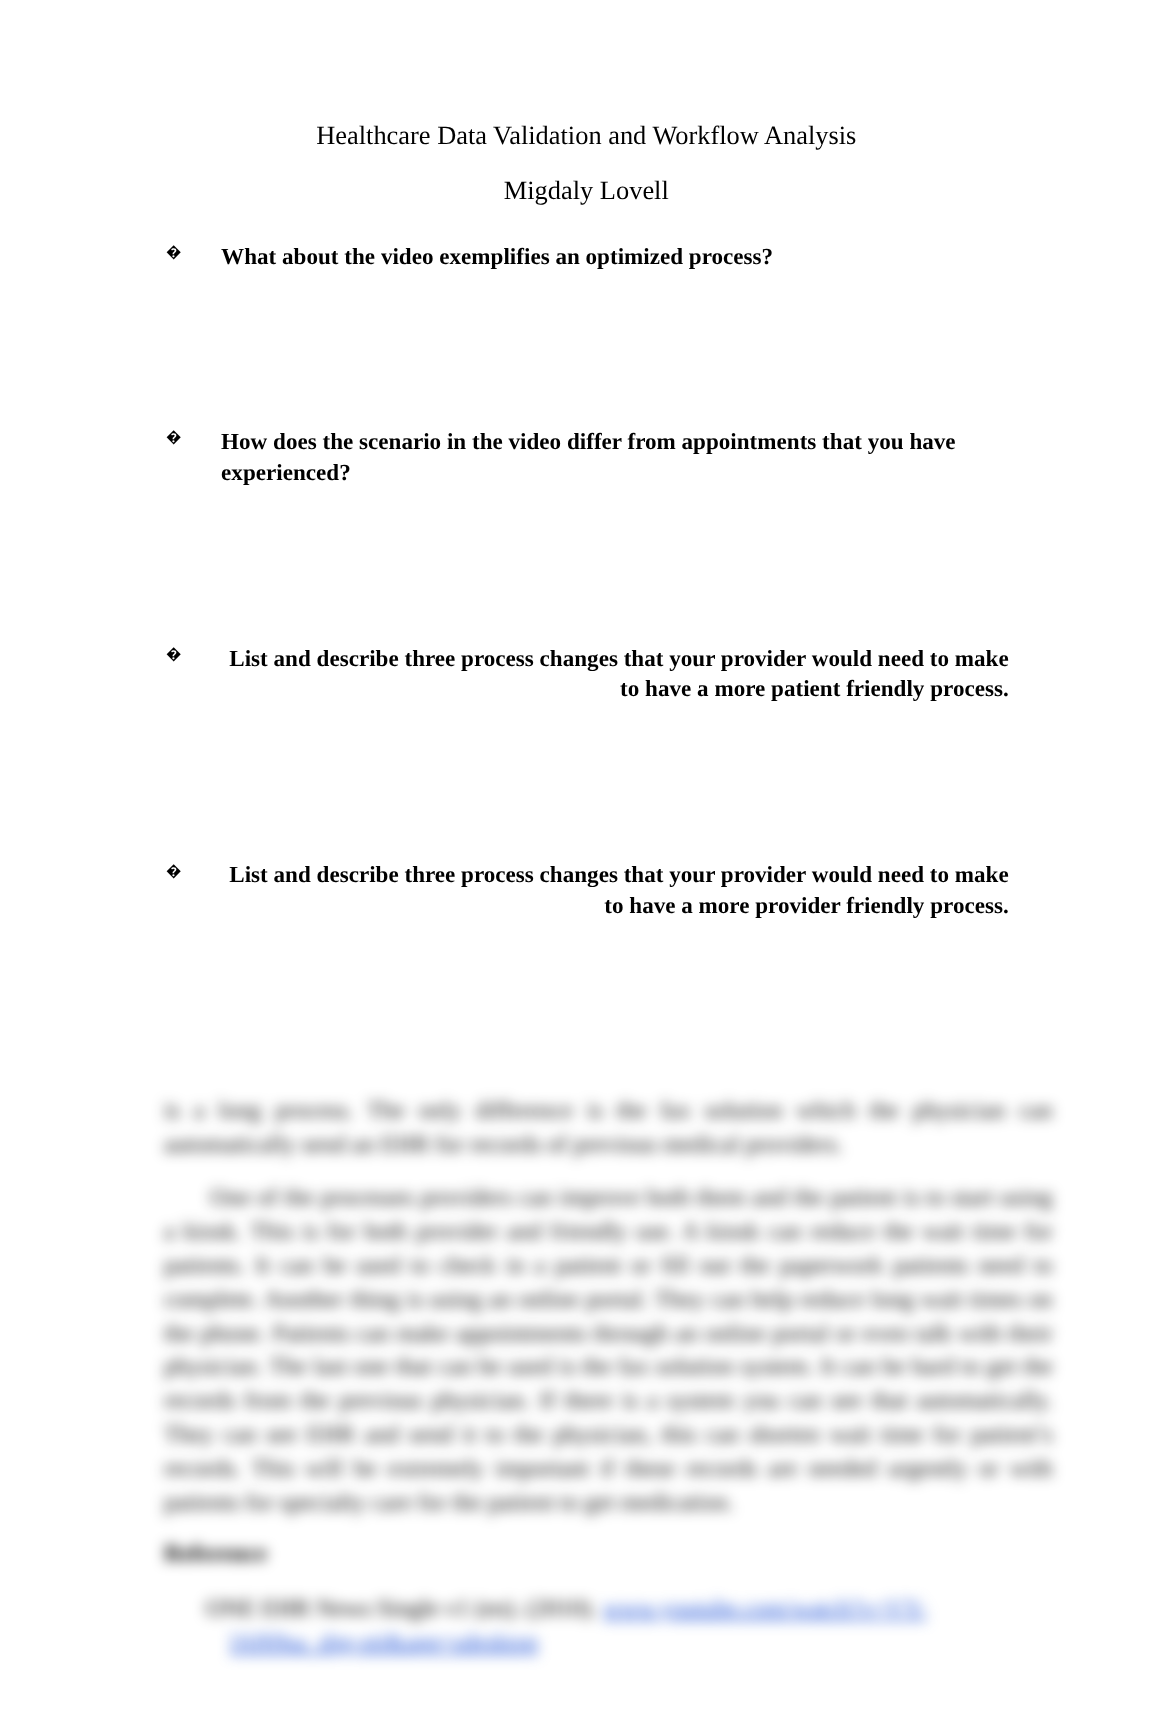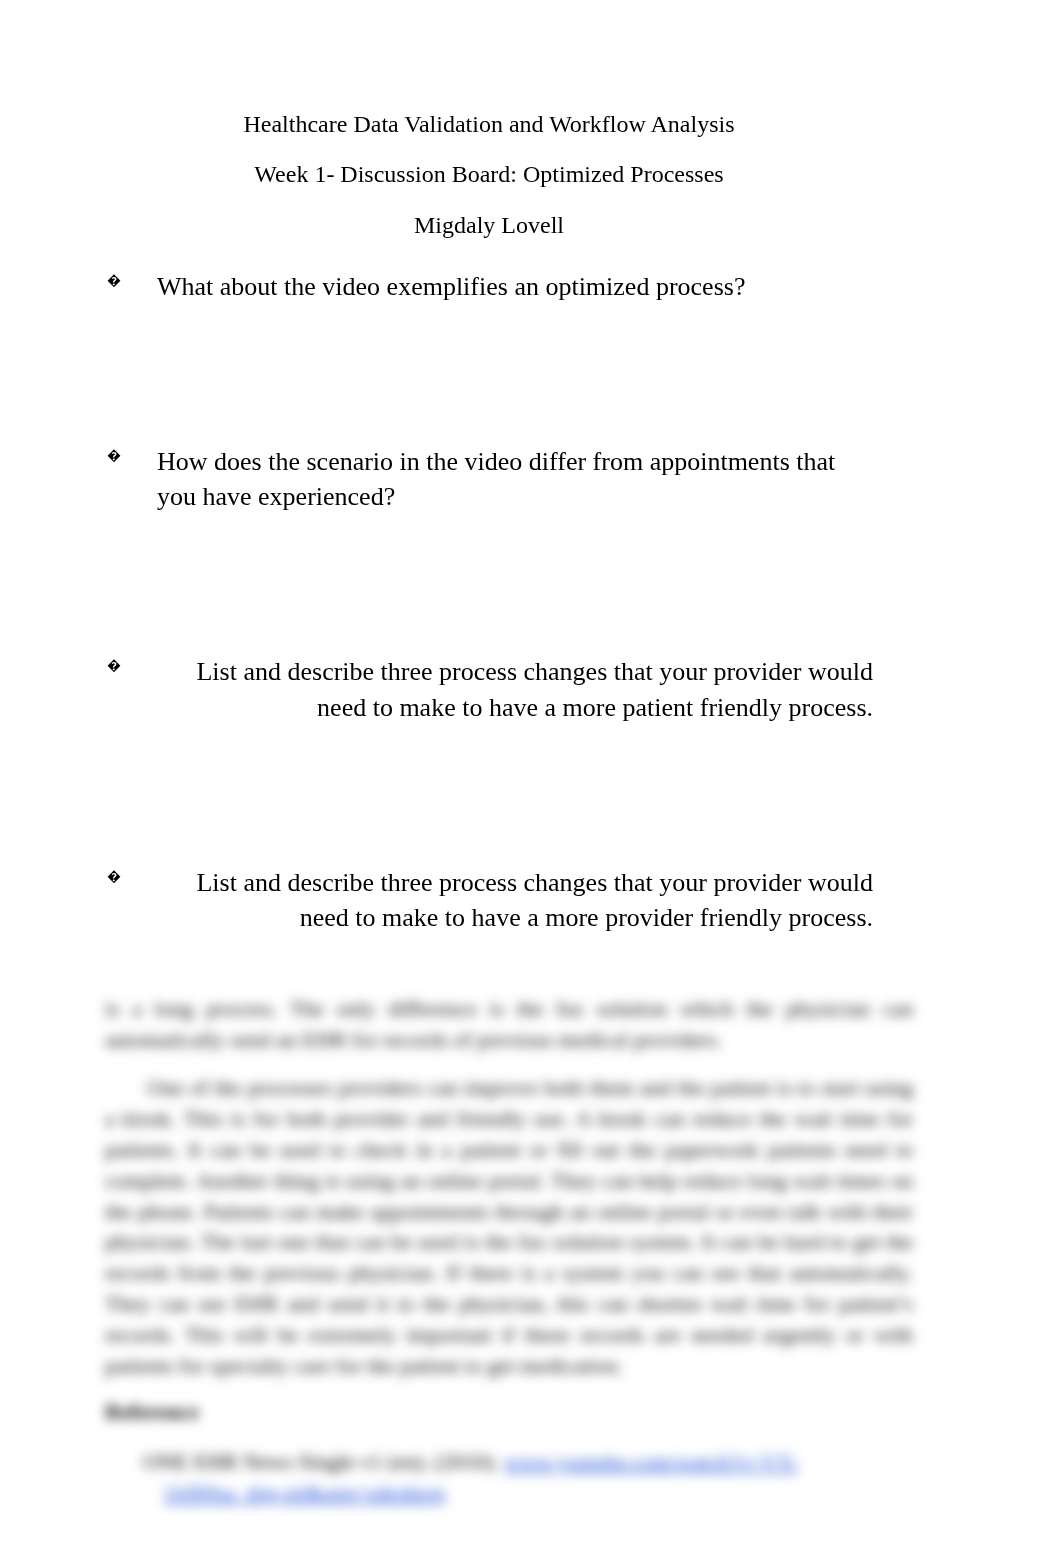--- a/index.html
+++ b/index.html
@@ -9,20 +9,21 @@
     width: 1062px;
   }
   .page {
     width: 978px;
     min-height: 1561px;
     box-sizing: border-box;
     padding: 100px 105px 40px 105px;
     font-family: "Times New Roman", Times, serif;
     color: #000;
     position: relative;
+    margin-left: 44px;
   }
   .title-block {
     text-align: center;
     margin-bottom: 28px;
   }
   .title-line {
     font-size: 24px;
     line-height: 1.35;
     margin: 8px 0 18px 0;
   }
@@ -37,23 +38,24 @@
   .bullet-marker {
     width: 50px;
     flex: 0 0 50px;
     font-size: 14px;
     line-height: 24px;
     color: #000;
     padding-left: 2px;
   }
   .bullet-text {
     flex: 1;
-    font-size: 26px;
+    font-size: 21px;
     line-height: 1.35;
     text-indent: 0;
+    font-weight: bold;
   }
   .bullet-text .wrap {
     display: block;
     text-indent: 0;
     text-align: right;
   }
   .blurred-region {
     position: absolute;
     left: 105px;
     right: 65px;
@@ -88,21 +90,20 @@
     text-decoration: underline;
   }
 </style>
 </head>
 <body>
 
 <div class="page">
 
   <div class="title-block">
     <div class="title-line">Healthcare Data Validation and Workflow Analysis</div>
-    <div class="title-line">Week 1- Discussion Board: Optimized Processes</div>
     <div class="title-line">Migdaly Lovell</div>
   </div>
 
   <div class="bullet-item">
     <div class="bullet-marker">�</div>
     <div class="bullet-text">What about the video exemplifies an optimized process?</div>
   </div>
 
   <div class="bullet-item">
     <div class="bullet-marker">�</div>

